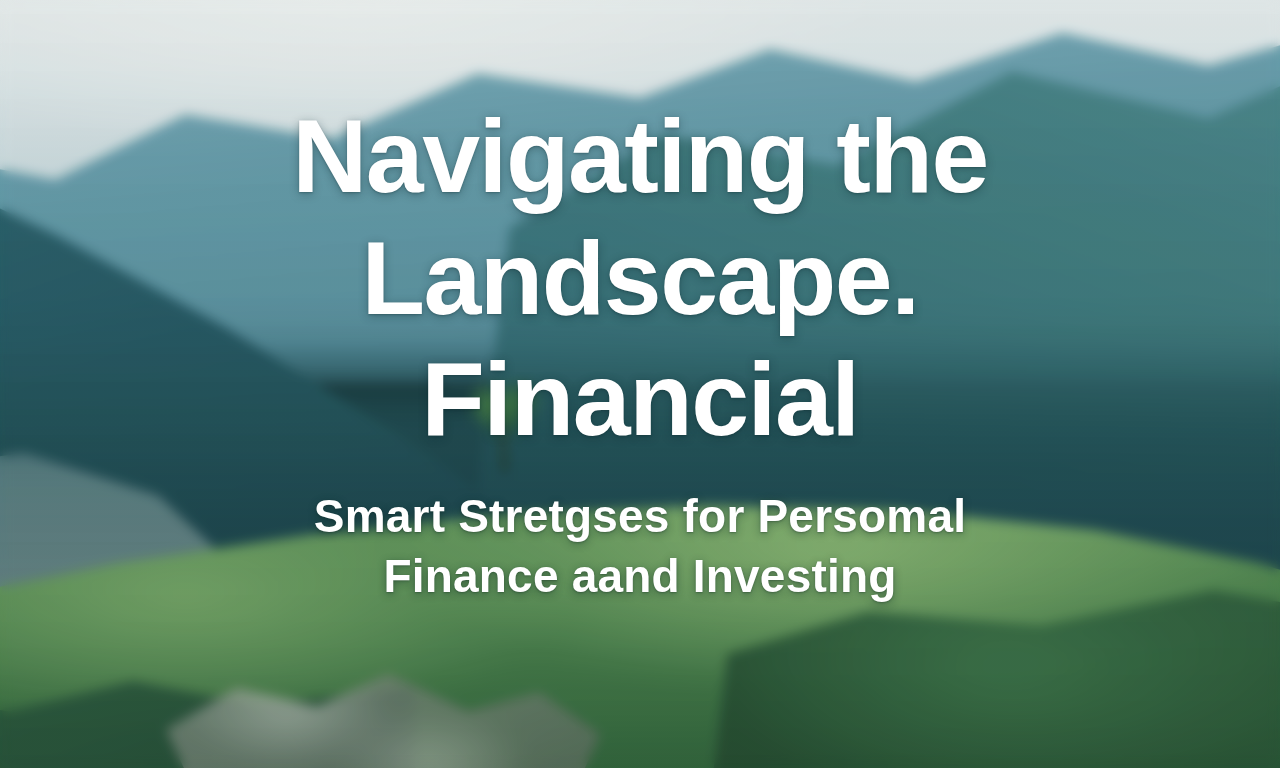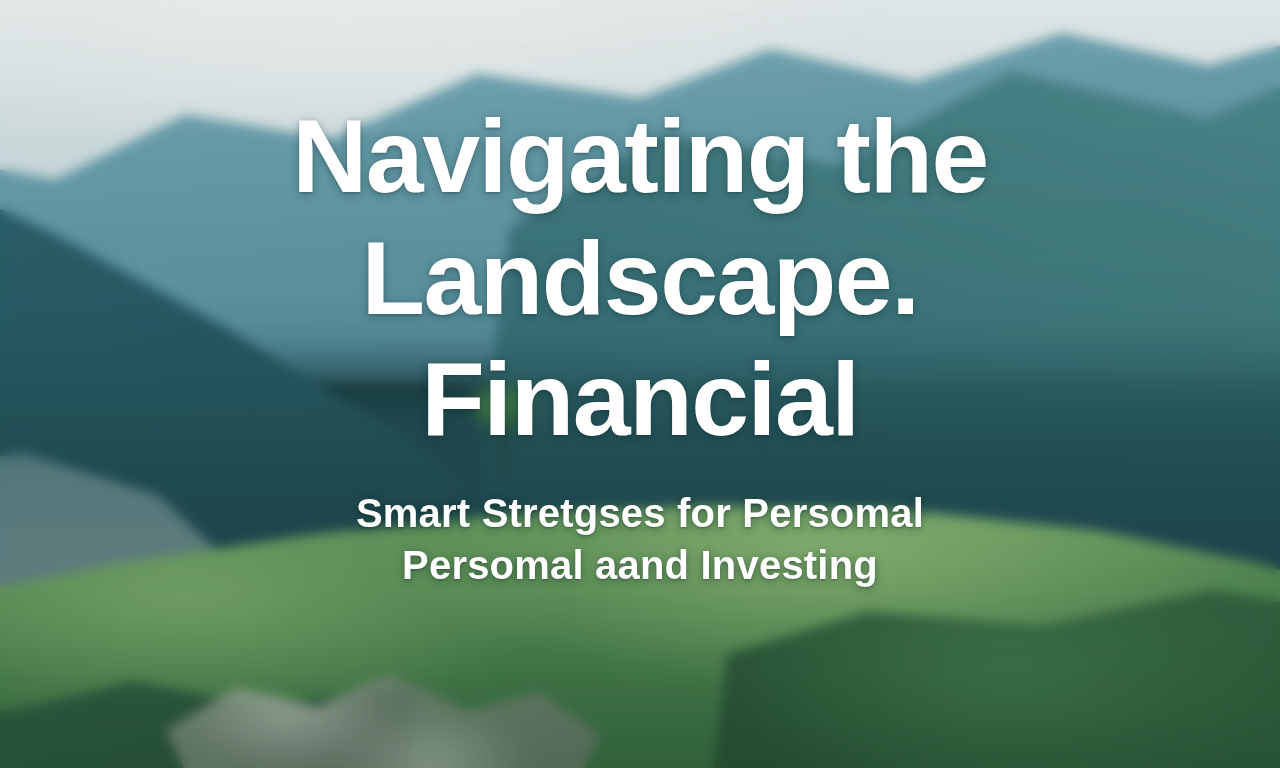--- a/index.html
+++ b/index.html
@@ -218,21 +218,21 @@
     line-height: 1.17;
     letter-spacing: -1.5px;
     text-shadow: 0 2px 10px rgba(12,38,44,.34), 0 1px 2px rgba(12,38,44,.28);
   }
   .headline .hl-line { display: block; }
   .subhead {
     margin: 26px 0 0 0;
     width: 100%;
     text-align: center;
     color: #ffffff;
-    font-size: 40px;
+    font-size: 46px;
     font-weight: 600;
     line-height: 1.30;
     letter-spacing: .2px;
     text-shadow: 0 2px 9px rgba(12,38,30,.42), 0 1px 2px rgba(12,38,30,.32);
   }
   .subhead .sh-line { display: block; }
 </style>
 </head>
 <body>
 
@@ -260,17 +260,17 @@
   <div class="content">
 
     <h1 class="headline">
       <span class="hl-line">Navigating the</span>
       <span class="hl-line">Landscape.</span>
       <span class="hl-line">Financial</span>
     </h1>
 
     <p class="subhead">
       <span class="sh-line">Smart Stretgses for Persomal</span>
-      <span class="sh-line">Persomal aand Investing</span>
+      <span class="sh-line">Finance aand Investing</span>
     </p>
 
   </div>
 </div>
 
 </body></html>

